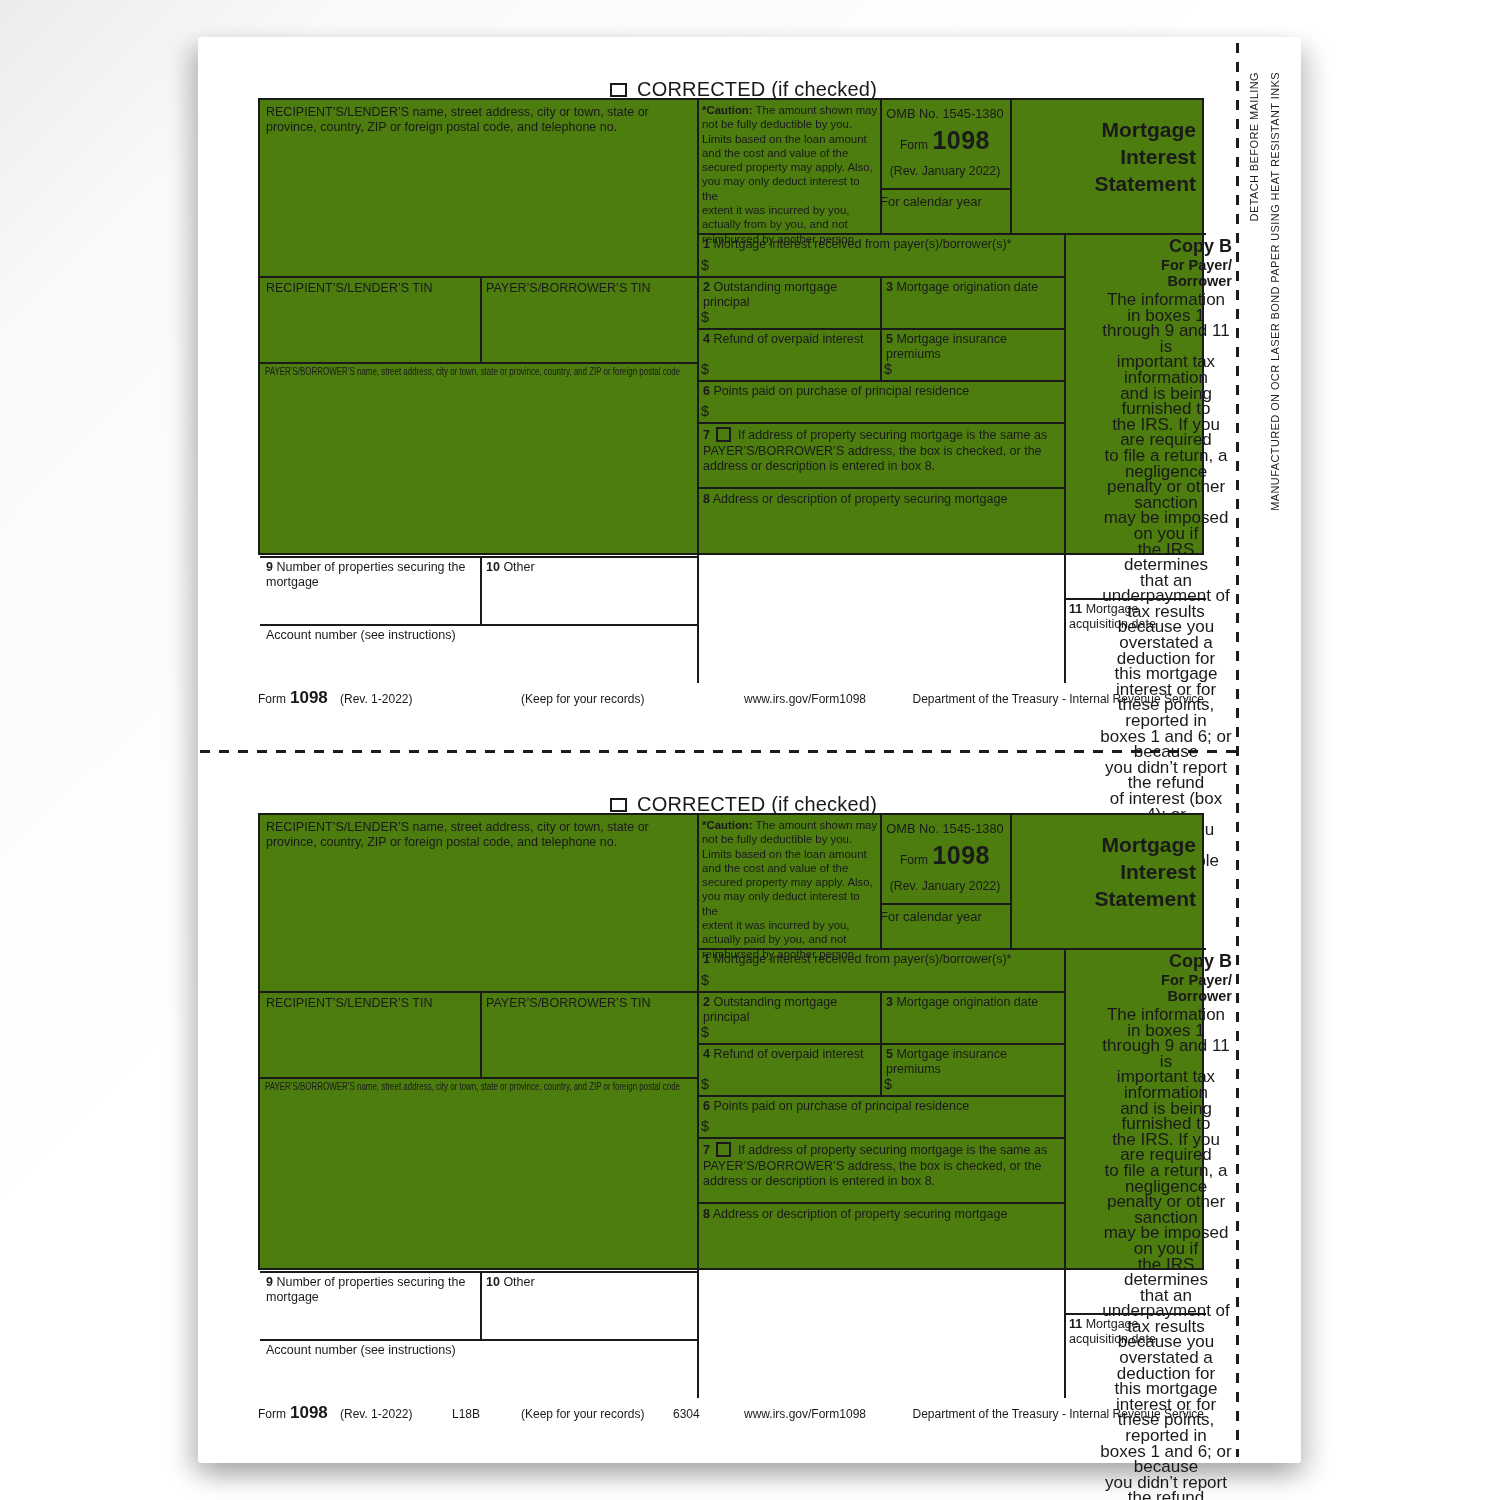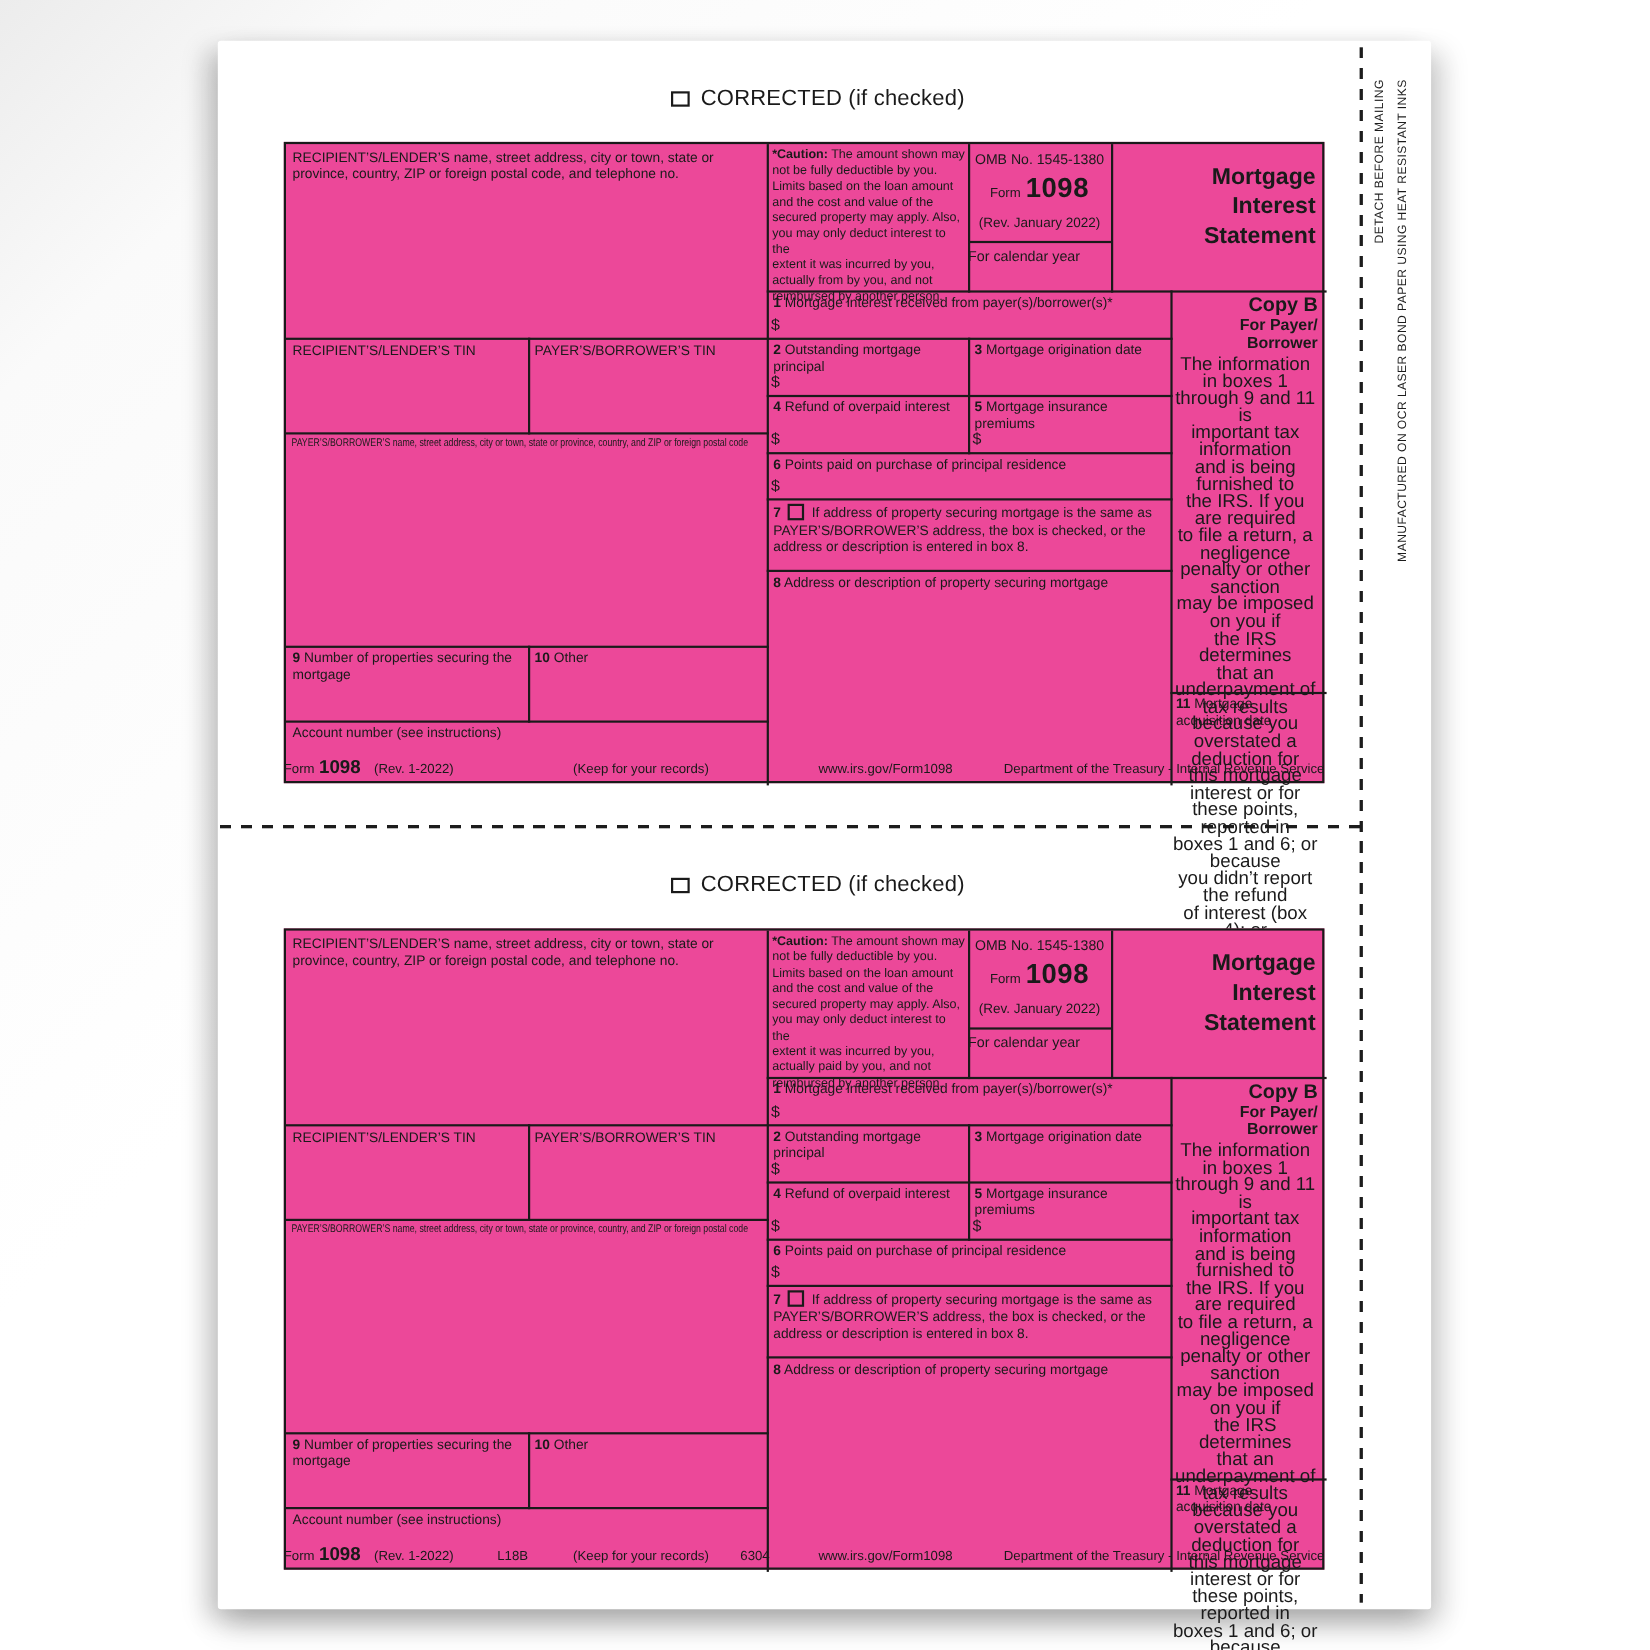--- a/index.html
+++ b/index.html
@@ -25,21 +25,21 @@
 
   
   .form-instance { position:absolute; left:60px; width:946px; height:660px; }
   .pos-top { top:41px; }
   .pos-bottom { top:756px; }
 
   .corrected-row { position:absolute; left:352px; top:0; display:flex; align-items:center; gap:10px; }
   .corrected-box { width:17px; height:14px; border:2px solid #1a1a1a; background:#fff; flex:0 0 auto; }
   .corrected-label { font-size:20px; letter-spacing:.2px; }
 
-  .form-box { position:absolute; left:0; top:20px; width:946px; height:583px; border:2px solid #1a1a1a; background:#ec4899;margin-top:31px; }
+  .form-box { position:absolute; left:0; top:20px; width:946px; height:457px; border:2px solid #1a1a1a; background:#4d7c0f; }
   .ln { position:absolute; background:#1a1a1a; }
 
   .lbl { position:absolute; font-size:12.5px; line-height:15px; }
   .b { font-weight:bold; }
   .pre { white-space:pre-line; }
   .dollar { position:absolute; font-size:14.5px; }
 
   .caution { position:absolute; left:442px; top:3px; width:176px; font-size:11.4px; line-height:14.3px; }
   .omb-no { position:absolute; left:620px; top:6px; width:130px; text-align:center; font-size:12.8px; }
   .form-1098 { position:absolute; left:620px; top:26px; width:130px; text-align:center; }
@@ -49,21 +49,21 @@
   .calyear { position:absolute; left:620px; top:94px; width:130px; text-align:left; font-size:13px; }
   .main-title { position:absolute; left:756px; top:16px; width:180px; text-align:right;
     font-size:21px; font-weight:bold; line-height:27px; white-space:pre-line; }
 
   .box7-p { position:absolute; left:443px; top:327px; width:358px; font-size:12.5px; line-height:15.5px; }
   .box7-check { display:inline-block; width:15px; height:15px; border:2px solid #1a1a1a; vertical-align:-3px; margin:0 7px 0 6px; }
 
   .payer-cond { position:absolute; left:5px; top:266px; font-size:10.2px; white-space:nowrap;
     transform:scaleX(.78); transform-origin:left center; }
 
-  .copyb { position:absolute; left:806px; top:136px; width:132px; text-align:right; }
+  .copyb { position:absolute; left:840px; top:136px; width:132px; text-align:right; }
   .copyb .c1 { font-size:18px; font-weight:bold; line-height:21px; }
   .copyb .c2 { font-size:14.5px; font-weight:bold; line-height:16px; white-space:pre-line; }
   .copyb .notice { margin-top:3px; font-size:17px; line-height:15.6px; white-space:pre-line;text-align:center; }
 
   .form-footer { position:absolute; left:0; top:608px; width:946px; height:22px; }
   .f-item { position:absolute; bottom:2px; font-size:12px; white-space:nowrap; }
   .f-1098 { font-size:17px; font-weight:bold; bottom:0; }
 </style>
 </head>
 <body>

